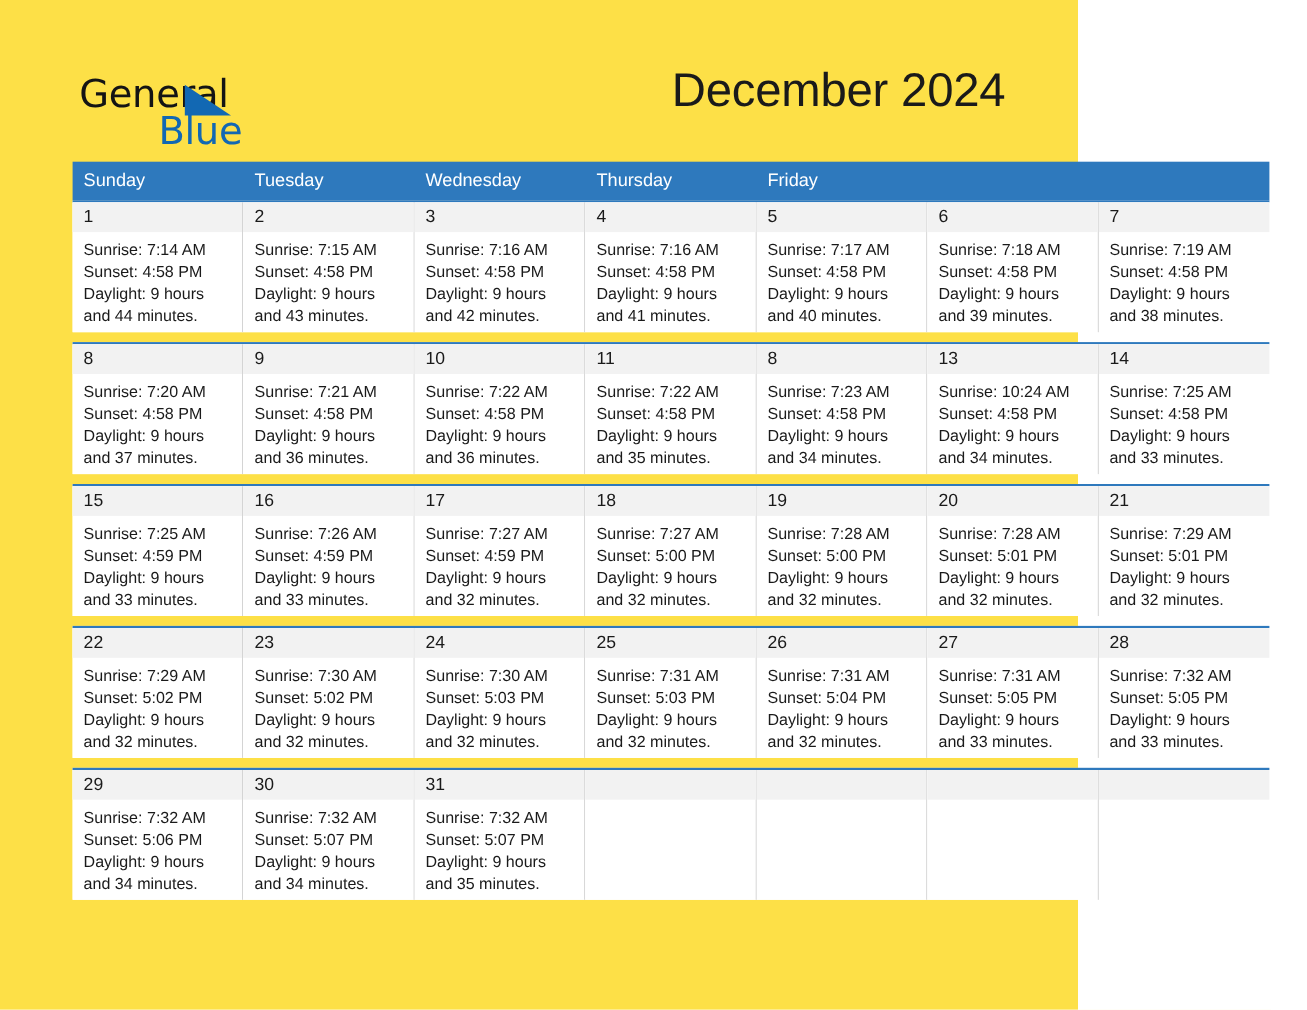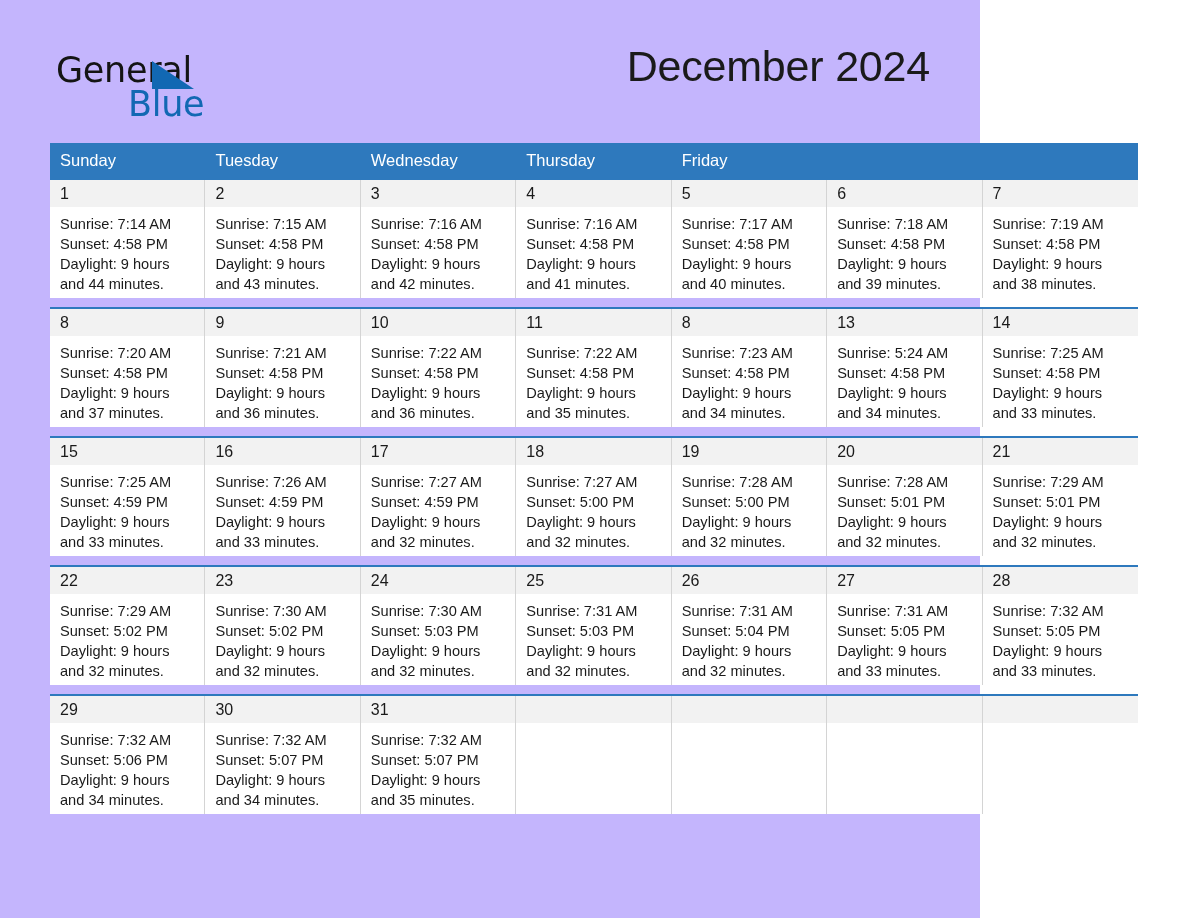--- a/index.html
+++ b/index.html
@@ -7,22 +7,22 @@
   html, body {
     margin: 0; padding: 0;
     width: 1188px; height: 918px;
     background: #ffffff;
     font-family: "Liberation Sans", sans-serif;
     -webkit-font-smoothing: antialiased;
   }
   .page {
     position: relative;
     width: 980px; height: 918px;
-    background: #c4b5fd;
-    padding: 0;
+    background: #fde047;
+    padding: 16px;
   }
 
   
   .header {
     display: flex;
     align-items: flex-start;
     justify-content: space-between;
     padding: 45px 50px 0 56px;
     height: 115px;
   }
@@ -72,21 +72,21 @@
     font-size: 25px;
     color: #1a1a1a;
     font-weight: 400;
     margin-top: 14px;
     letter-spacing: 0px;
     white-space: nowrap;
   }
 
   
   .calendar {
-    margin: 28px 50px 0 50px;
+    margin: 16px 50px 0 50px;
     width: 1088px;
   }
   .weekday-row {
     display: grid;
     grid-template-columns: repeat(7, 1fr);
     background: #2e79bd;
   }
   .weekday {
     color: #ffffff;
     font-size: 16.5px;
@@ -259,21 +259,21 @@
             <div class="day-body">
               <div>Sunrise: 7:23 AM</div>
               <div>Sunset: 4:58 PM</div>
               <div>Daylight: 9 hours</div>
               <div>and 34 minutes.</div>
             </div>
           </div>
           <div class="day-cell">
             <div class="day-num-bar">13</div>
             <div class="day-body">
-              <div>Sunrise: 5:24 AM</div>
+              <div>Sunrise: 10:24 AM</div>
               <div>Sunset: 4:58 PM</div>
               <div>Daylight: 9 hours</div>
               <div>and 34 minutes.</div>
             </div>
           </div>
           <div class="day-cell">
             <div class="day-num-bar">14</div>
             <div class="day-body">
               <div>Sunrise: 7:25 AM</div>
               <div>Sunset: 4:58 PM</div>

